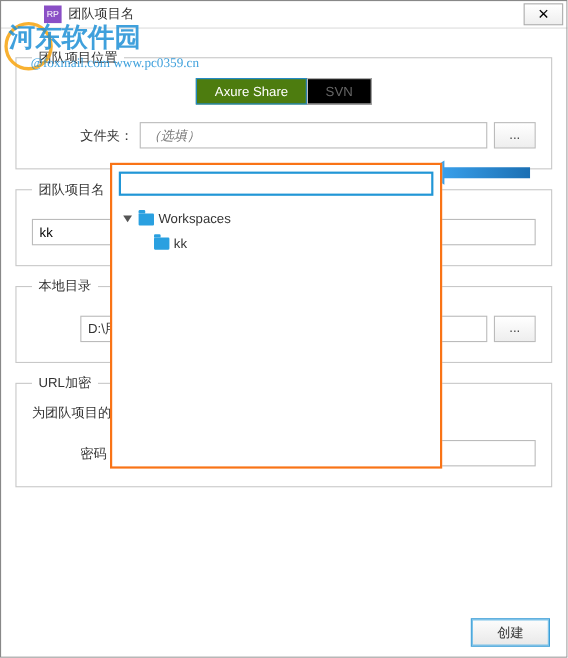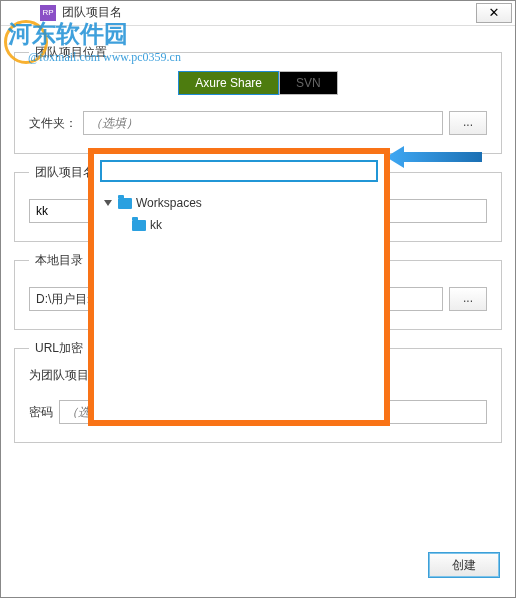--- a/index.html
+++ b/index.html
@@ -18,43 +18,43 @@
     .content { padding: 8px 14px 0 14px; }
     
     fieldset { border: 1px solid #c8c8c8; margin-top: 10px; padding: 10px 14px 18px 14px; }
     legend { padding: 0 6px; color: #333; margin-top: 37px; }
     
     .tab-row { text-align: center; margin-bottom: 16px; }
     .tab { display: inline-block; padding: 4px 16px; border: 1px solid #bbb; background: #000000; cursor: pointer; color: #666; font-size: 12px; }
     .tab.active { background: #4d7c0f; border-color: #1f8ad6; color: #fff; }
     .tab.active + .tab, .tab:first-child { }
     
-    .field-row { display: flex; align-items: center; gap: 6px; }
+    .field-row { display: flex; align-items: center; gap: 6px; margin-left: 44px; }
     .field-label { white-space: nowrap; color: #333; }
     .text-input { flex: 1; height: 24px; border: 1px solid #bbb; padding: 0 6px; color: #333; font-style: italic; }
     .text-input.placeholder { color: #701a75; }
     .browse-btn { width: 38px; height: 24px; border: 1px solid #bbb; background: linear-gradient(#fff,#eee); cursor: pointer; text-align: center; line-height: 20px; color: #444; }
     
     .name-input, .dir-input, .pwd-input { width: 100%; height: 24px; border: 1px solid #bbb; padding: 0 6px; margin-top: 8px; }
     
     .url-desc { color: #333; margin-bottom: 16px; }
     
-    .dropdown-panel { position: absolute; top: 148px; left: 88px; width: 302px; height: 278px; background: #fff; border: 6px solid #f97316; z-index: 10; }
+    .dropdown-panel { position: absolute; top: 148px; left: 100px; width: 302px; height: 278px; background: #fff; border: 2px solid #f97316; z-index: 10; }
     .dropdown-search { margin: 6px; height: 22px; width: calc(100% - 12px); border: 2px solid #2196d6; padding: 0 4px; outline: none; }
     .tree { padding: 4px 10px; }
     .tree-row { display: flex; align-items: center; height: 22px; gap: 4px; cursor: pointer; }
     .tree-row.indent1 { padding-left: 28px; }
     .tree-arrow { display: inline-block; width: 0; height: 0; border-left: 4px solid transparent; border-right: 4px solid transparent; border-top: 6px solid #555; margin-right: 2px; }
     .folder-icon { width: 14px; height: 11px; background: #2aa0e0; border-radius: 1px; position: relative; }
     .folder-icon:before { content: ""; position: absolute; top: -3px; left: 0; width: 6px; height: 3px; background: #2aa0e0; border-radius: 1px 1px 0 0; }
     .tree-label { color: #333; }
     
     .arrow-annotation { position: absolute; top: 142px; left: 386px; width: 96px; height: 30px; pointer-events: none; }
     
-    .footer { position: absolute; bottom: 20px; right: 16px; display: flex; gap: 10px; }
+    .footer { position: absolute; bottom: 10px; right: 16px; display: flex; gap: 10px; }
     .btn { width: 72px; height: 26px; border: 1px solid #9a9a9a; background: linear-gradient(#fdfdfd,#e8e8e8); cursor: pointer; text-align: center; line-height: 24px; color: #333; }
     .btn.primary { border: 1px solid #3c9fd8; box-shadow: 0 0 0 1px #7cc3ea inset; }
     
     .outer-border { position: absolute; inset: 0; border: 1px solid #888; pointer-events: none; }
   </style>
 </head>
 <body>
 
 <div class="titlebar">
   <span class="app-icon">RP</span>

